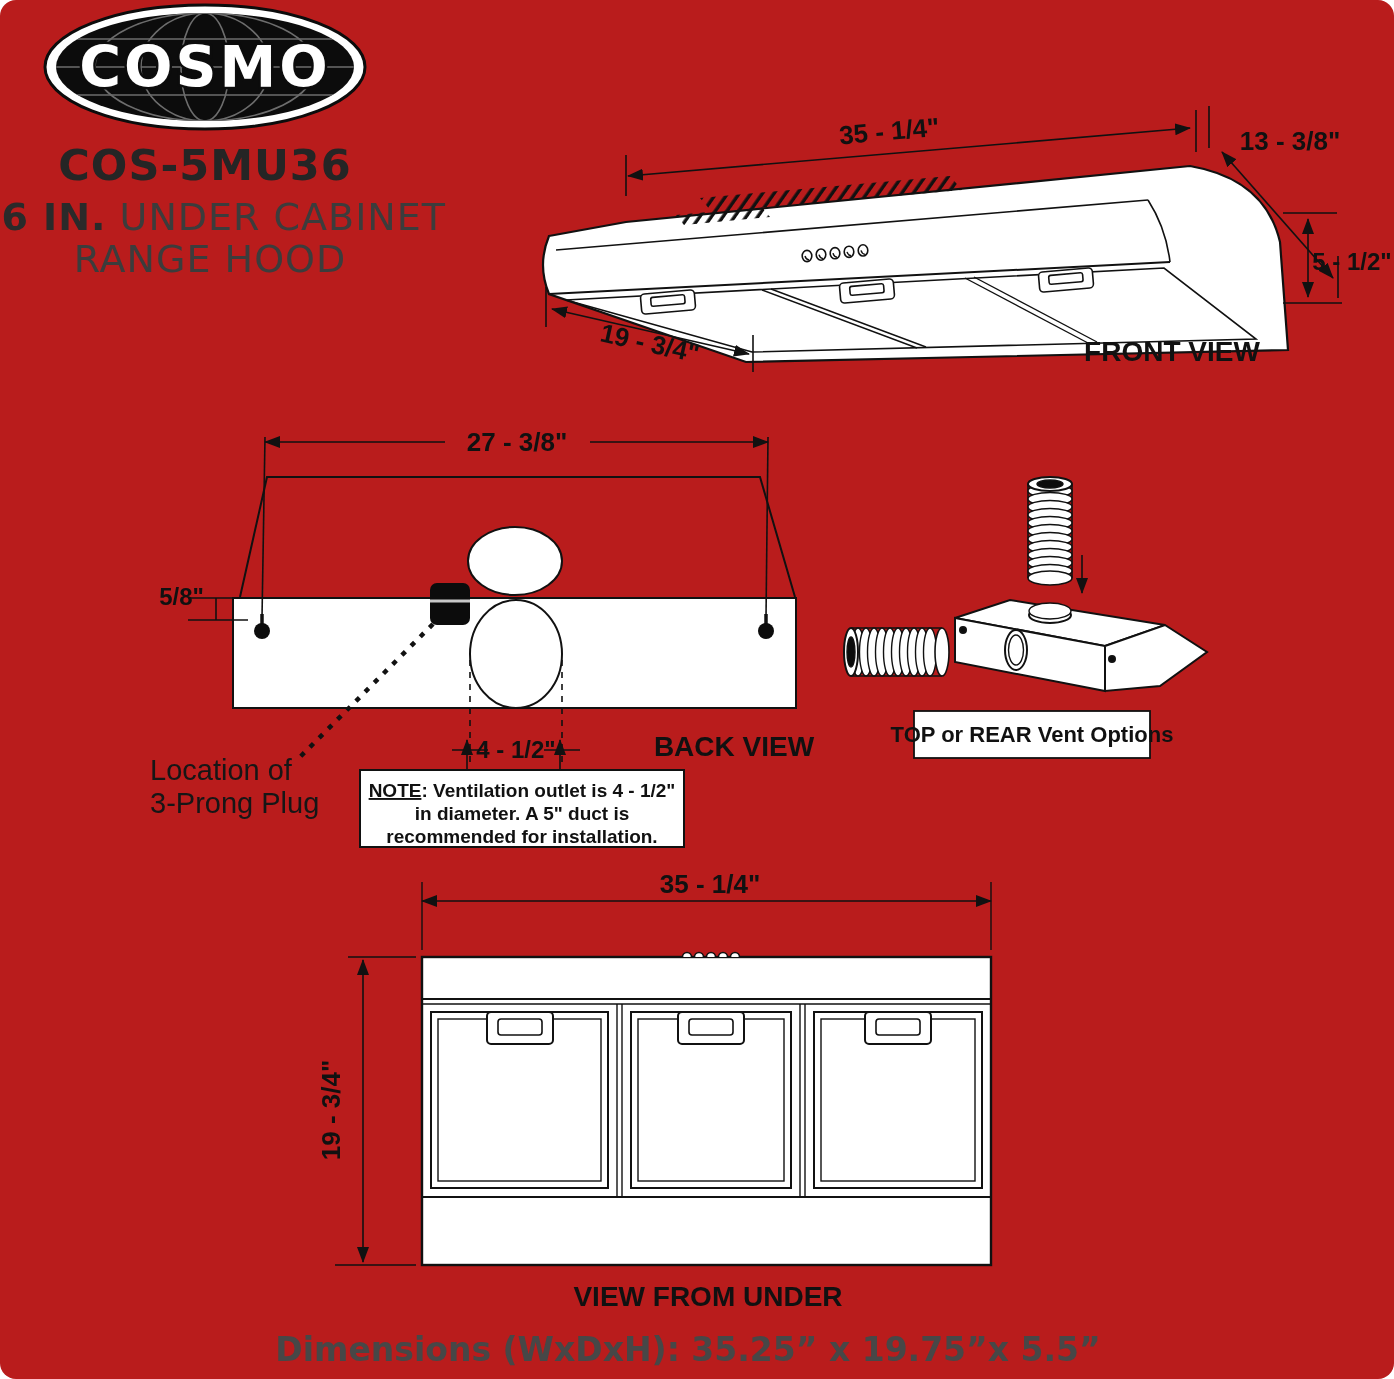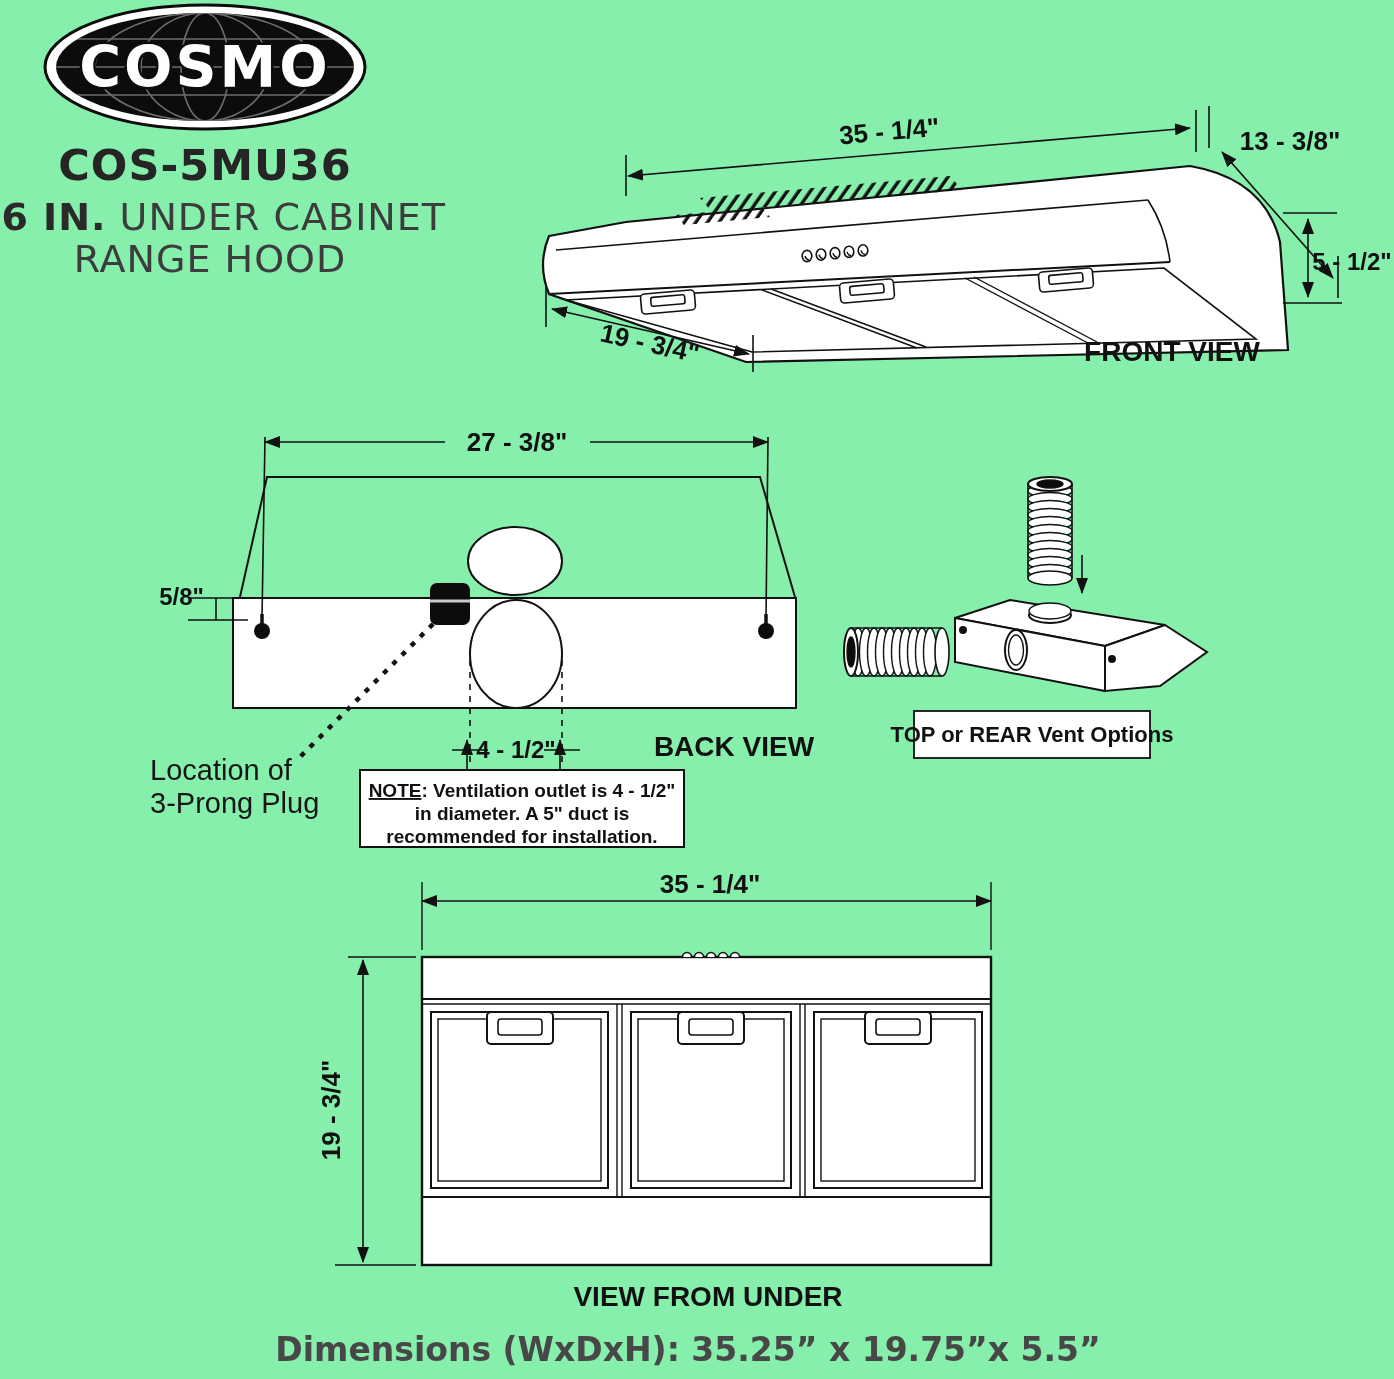--- a/index.html
+++ b/index.html
@@ -1,16 +1,16 @@
 <!DOCTYPE html>
 <html><head>
 <meta charset="utf-8">
 <style>
   html,body { margin:0; padding:0; background:#fff; }
-  .canvas { position:relative; width:1394px; height:1379px; background:#86efac; overflow:hidden; }
+  .canvas { position:relative; width:1394px; height:1379px; background:#b91c1c; overflow:hidden;border-radius:16px; }
   svg { display:block; }
   text { fill:#111; }
   .dimtxt  { font-family:"Liberation Sans",sans-serif; font-weight:bold; font-size:26px; }
   .dimtxt24{ font-family:"Liberation Sans",sans-serif; font-weight:bold; font-size:24px; }
   .viewlbl { font-family:"Liberation Sans",sans-serif; font-weight:bold; font-size:28px; }
   .notetxt { font-family:"Liberation Sans",sans-serif; font-weight:bold; font-size:19px; }
   .venttxt { font-family:"Liberation Sans",sans-serif; font-weight:bold; font-size:22px; }
   .loctxt  { font-family:"Liberation Sans",sans-serif; font-weight:normal; font-size:29px; fill:#161616; }
   .brand   { font-family:"DejaVu Sans","Liberation Sans",sans-serif; font-weight:bold; font-size:57px;
              fill:#ffffff; stroke:#0c0c0c; stroke-width:5px; paint-order:stroke; letter-spacing:3px; }

